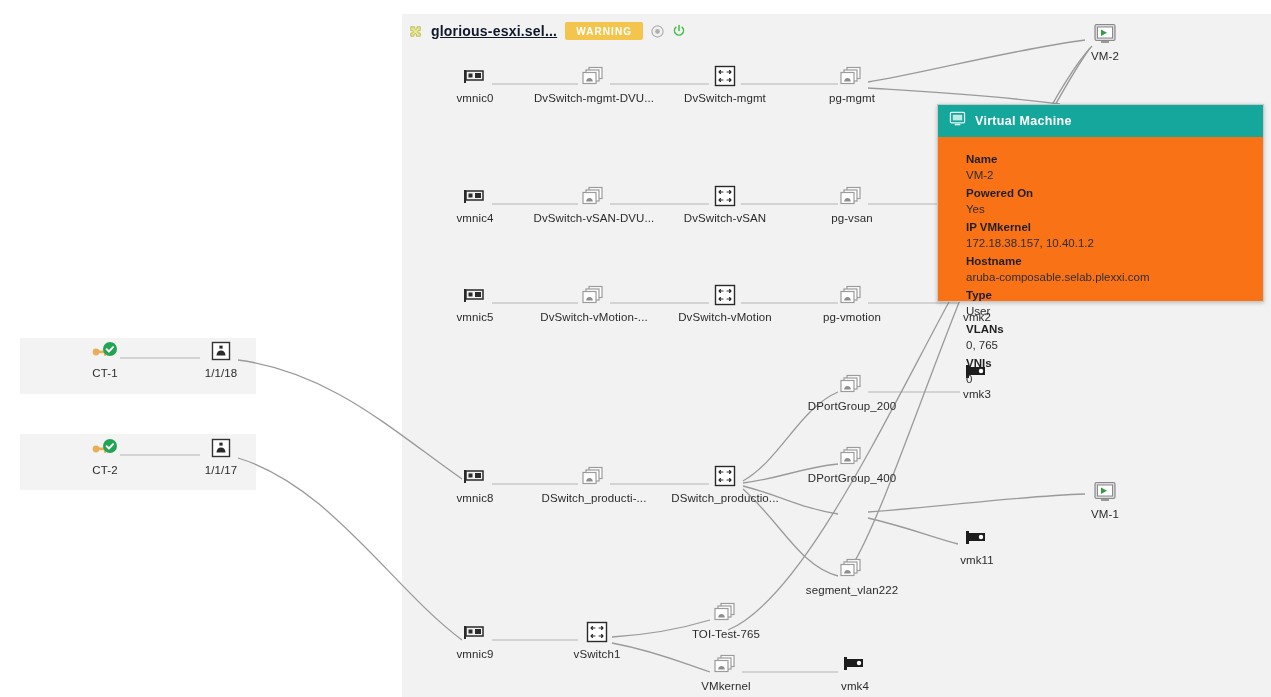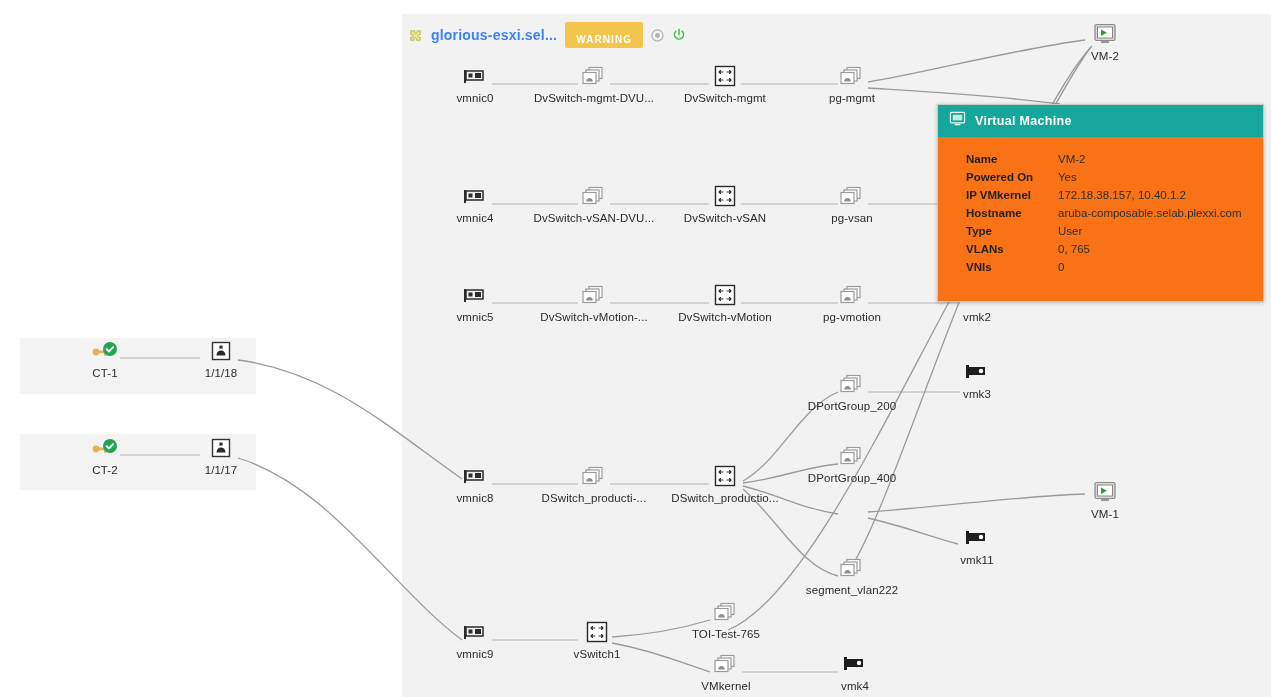--- a/index.html
+++ b/index.html
@@ -24,32 +24,32 @@
 
   
   .node{position:absolute;transform:translate(-50%,-50%);
         display:flex;flex-direction:column;align-items:center;width:130px;}
   .node .glyph{height:26px;display:flex;align-items:center;justify-content:center;}
   .node .lbl{margin-top:3px;font-size:11.5px;color:#2b2b2b;white-space:nowrap;
              letter-spacing:.1px;line-height:13px;}
 
   
   #host-header{position:absolute;left:408px;top:22px;display:flex;align-items:center;gap:8px;}
-  #host-title{font-size:14px;font-weight:bold;color:#3b82f6;letter-spacing:.2px;}
+  #host-title{font-size:14px;font-weight:bold;color:#0f172a;letter-spacing:.2px;text-decoration:underline;}
   .badge{background:#f3c54d;color:#ffffff;font-size:10px;font-weight:bold;
-         letter-spacing:1.1px;padding:12px 11px 3px;border-radius:2px;}
+         letter-spacing:1.1px;padding:4px 11px 3px;border-radius:2px;}
   .hdr-ico{display:flex;align-items:center;}
 
   
   #tooltip{position:absolute;left:937px;top:104px;width:325px;height:196px;
            background:#f97316;border:1px solid #c9c9c9;box-shadow:0 1px 4px rgba(0,0,0,.22);}
   #tt-head{height:32px;background:#15a79b;display:flex;align-items:center;gap:9px;padding:0 0 0 11px;}
   #tt-title{color:#ffffff;font-size:12.5px;font-weight:bold;letter-spacing:.3px;}
   #tt-body{padding:14px 0 0 28px;}
-  .tt-row{display:flex;margin-bottom:2px;line-height:16px;}
+  .tt-row{display:flex;margin-bottom:2px;line-height:16px;flex-direction:column;}
   .tt-k{width:92px;font-size:11.5px;font-weight:bold;color:#1f1f1f;}
   .tt-v{font-size:11.5px;color:#2e2e2e;}
 </style>
 </head>
 <body>
 
 <div id="stage">
 
   <div class="panel" id="host-panel"></div>
   <div class="panel ct-panel" id="ct-panel-1"></div>

